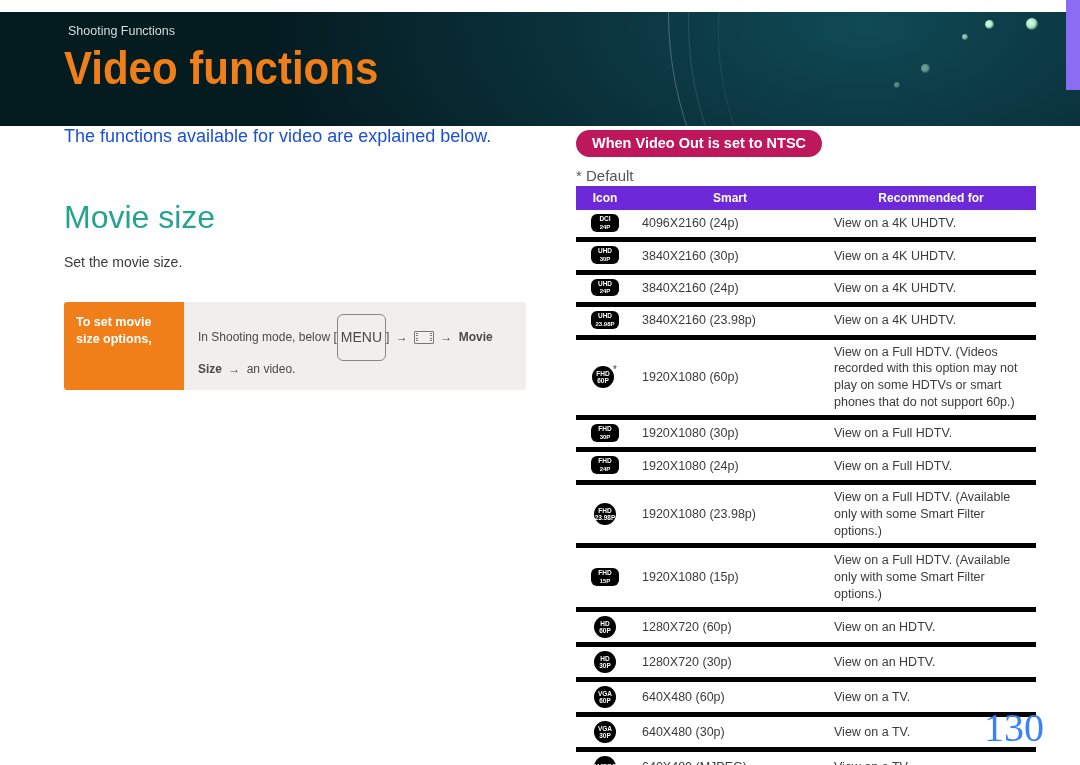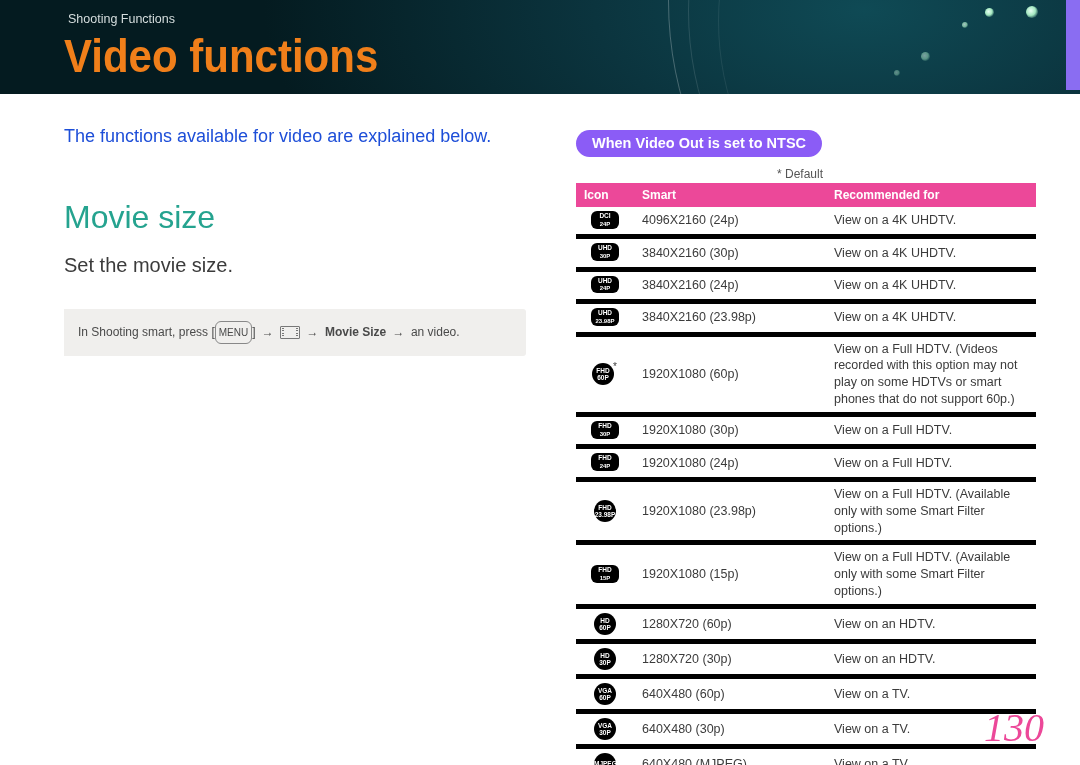--- a/index.html
+++ b/index.html
@@ -1,54 +1,54 @@
 <!DOCTYPE html>
 <html><head>
 <meta charset="utf-8">
 <style>
   html,body{margin:0;padding:0;width:1080px;height:765px;font-family:"Segoe UI",Arial,Helvetica,sans-serif;color:#3b3b3b;background:#fff;position:relative;overflow:hidden}
-  .header-band{position:absolute;top:0;left:0;right:0;height:94px;background:radial-gradient(ellipse 600px 300px at 80% 10%,#0f4a55 0%,#0b343e 45%,#041b20 100%);overflow:hidden}
+  .header-band{position:absolute;top:12px;left:0;right:0;height:114px;background:radial-gradient(ellipse 600px 300px at 80% 10%,#0f4a55 0%,#0b343e 45%,#041b20 100%);overflow:hidden}
   .swoop{position:absolute;width:720px;height:720px;border-radius:50%;border:0.5px solid rgba(255,255,255,.25)}
   .s1{right:-310px;top:-360px}
   .s2{right:-250px;top:-310px;width:640px;height:640px;border-color:rgba(255,255,255,.12)}
   .s3{right:-200px;top:-260px;width:560px;height:560px;border-color:rgba(255,255,255,.08)}
   .dot{position:absolute;width:9px;height:9px;border-radius:50%;background:radial-gradient(circle at 40% 40%,#e9fff4 0%,#a3e7c0 45%,rgba(163,231,192,0) 80%)}
   .d1{right:42px;top:6px;width:12px;height:12px}
   .d2{right:86px;top:8px}
   .d3{right:112px;top:22px;width:6px;height:6px;opacity:.7}
   .d4{right:150px;top:52px;opacity:.5}
   .d5{right:180px;top:70px;width:6px;height:6px;opacity:.4}
   .breadcrumb{position:absolute;top:12px;left:68px;color:#d6dede;font-size:12.5px}
   .page-title{position:absolute;top:30px;left:64px;color:#f07f1a;font-size:42px;font-weight:700;font-family:"Segoe UI","Trebuchet MS",Arial,sans-serif;letter-spacing:0;transform:scaleY(1.1);transform-origin:top left}
   .left{position:absolute;left:64px;top:126px;width:460px}
   .intro{font-size:18px;color:#1d4ed8}
   .section-heading{margin-top:52px;font-size:32px;color:#25a38f;font-weight:400;font-family:"Segoe UI","Trebuchet MS",Arial,sans-serif}
-  .section-sub{margin-top:18px;font-size:20px}
+  .section-sub{margin-top:18px;font-size:14px}
   .callout-row{display:flex;margin-top:32px;width:462px}
   .callout-left{background:#f07f1a;color:#fff;font-size:12.5px;font-weight:600;padding:12px 12px;width:96px;border-radius:3px 0 0 3px;line-height:1.35}
   .callout-right{background:#f0efed;color:#4a4a4a;font-size:12px;padding:12px 14px;flex:1;border-radius:0 3px 3px 0;line-height:1.45}
-  .menu-key{border:1px solid #888;border-radius:6px;padding:4px 3px;font-size:10px;font-family:inherit;display:inline-block;line-height:13px;vertical-align:middle}
+  .menu-key{border:1px solid #888;border-radius:6px;padding:16px 3px;font-size:14px;font-family:inherit;display:inline-block;line-height:13px;vertical-align:middle}
   .film-icon{display:inline-block;width:18px;height:11px;border:1px solid #777;position:relative;vertical-align:middle;border-radius:1px}
   .film-icon:before,.film-icon:after{content:"";position:absolute;top:1px;bottom:1px;width:2px;background:repeating-linear-gradient(#777 0 1px,transparent 1px 2.5px)}
   .film-icon:before{left:1px}.film-icon:after{right:1px}
   .arrow{font-family:Arial;display:inline-block;padding:0 3px}
   .right{position:absolute;left:576px;top:130px;width:460px}
-  .pill{display:inline-block;background:#8b5cf6;color:#fff;font-weight:700;font-size:14.5px;padding:5px 16px 6px;border-radius:14px}
-  .default-note{text-align:center;font-size:12px;color:#555;margin-top:10px;margin-right:12px}
+  .pill{display:inline-block;background:#be185d;color:#fff;font-weight:700;font-size:14.5px;padding:5px 16px 6px;border-radius:14px}
+  .default-note{text-align:left;font-size:15px;color:#555;margin-top:10px;margin-right:12px}
   table.spec{width:100%;border-collapse:collapse;margin-top:2px;font-size:12.5px;table-layout:fixed}
-  table.spec th{background:#ec4899;color:#fff;text-align:left;font-weight:700;padding:5px 8px;font-size:12px}
+  table.spec th{background:#6d28d9;color:#fff;text-align:center;font-weight:700;padding:5px 8px;font-size:12px}
   table.spec th.c-icon{width:42px}
   table.spec th.c-size{width:176px}
   table.spec td{border-bottom:5px solid #000000;padding:4px 8px;vertical-align:middle;color:#3b3b3b;line-height:1.35}
   table.spec td.icon-cell{text-align:center;padding:4px 2px}
   .mode-icon{display:inline-block;min-width:22px;background:#000;color:#fff;border-radius:6px;padding:2px 3px;font-size:6.5px;font-weight:700;line-height:1;font-family:Arial;text-align:center}
   .mode-icon .ln2{display:block;font-size:6px;margin-top:1px}
   .mode-icon.round{border-radius:50%;width:22px;height:22px;padding:0;line-height:22px;font-size:6.5px}
   .star-mark{font-size:10px;vertical-align:top;position:relative;top:-3px;left:-1px}
-  .page-number{position:absolute;right:36px;bottom:14px;font-size:40px;color:#ec4899;font-style:italic;font-family:Georgia,serif}
+  .page-number{position:absolute;right:36px;bottom:14px;font-size:40px;color:#3b82f6;font-family:Georgia,serif}
   .side-tab{position:absolute;right:0;top:0;width:14px;height:90px;background:#8a6df2}
 </style>
 </head>
 <body>
 
 <div class="header-band">
   <div class="swoop s1"></div>
   <div class="swoop s2"></div>
   <div class="swoop s3"></div>
   <div class="dot d1"></div>
@@ -60,22 +60,23 @@
   <div class="page-title">Video functions</div>
 </div>
 
 <div class="side-tab"></div>
 
 <div class="left">
   <div class="intro">The functions available for video are explained below.</div>
   <div class="section-heading">Movie size</div>
   <div class="section-sub">Set the movie size.</div>
   <div class="callout-row">
+    <div class="callout-left">To set movie size options,</div>
     <div class="callout-right">
-      <span>In Shooting smart, press [</span><span class="menu-key">MENU</span><span>] </span><span class="arrow">→</span> <span class="film-icon"></span> <span class="arrow">→</span> <b>Movie Size</b> <span class="arrow">→</span><span> an video.</span>
+      <span>In Shooting mode, below [</span><span class="menu-key">MENU</span><span>] </span><span class="arrow">→</span> <span class="film-icon"></span> <span class="arrow">→</span> <b>Movie Size</b> <span class="arrow">→</span><span> an video.</span>
     </div>
   </div>
 </div>
 
 <div class="right">
   <span class="pill">When Video Out is set to NTSC</span>
   <div class="default-note">* Default</div>
   <table class="spec">
     <thead>
       <tr>

